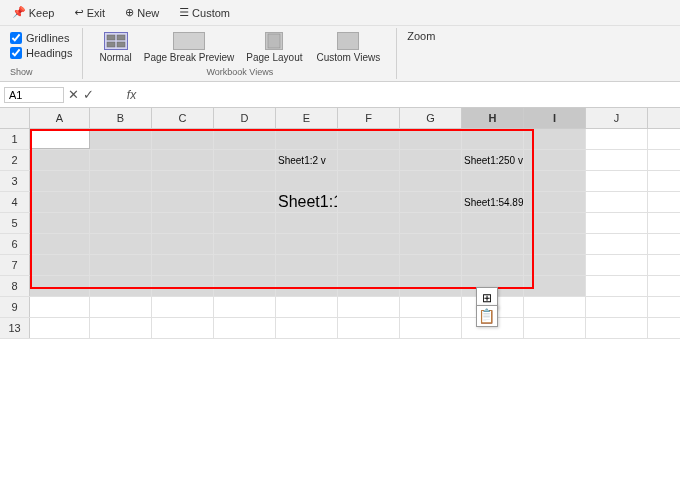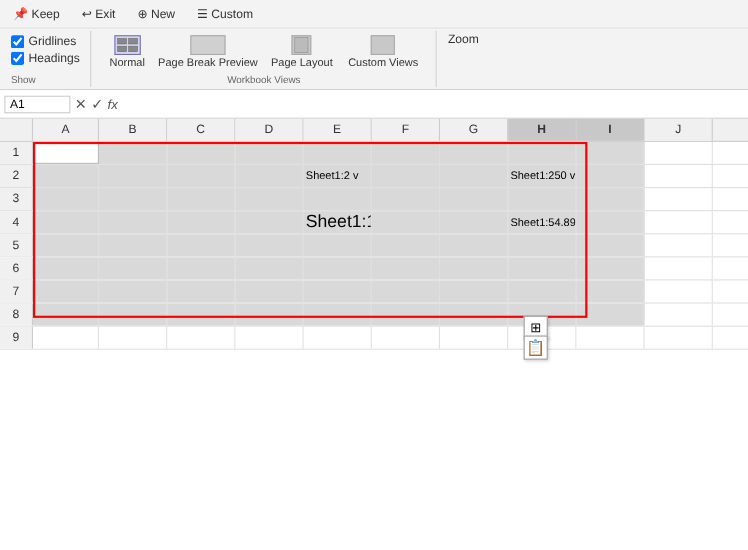--- a/index.html
+++ b/index.html
@@ -173,21 +173,21 @@
   </div>
 </div>
 
 <div class="formula-bar">
   <div class="cell-ref">
     <span>A1</span>
   </div>
   <div class="formula-icons">
     <span style="cursor:pointer;">✕</span>
     <span style="cursor:pointer;">✓</span>
-    <span style="cursor:pointer; font-style:italic; font-size:12px;">fx</span>
+    <span style="cursor:pointer; font-style:italic; font-size:12px;margin-left:29px;">fx</span>
   </div>
 </div>
 
 <div class="spreadsheet" style="position:relative;">
 
   <div class="col-headers">
     <div class="row-num-header"></div>
     <div class="col-header col-A">A</div>
     <div class="col-header col-B">B</div>
     <div class="col-header col-C">C</div>
@@ -333,16 +333,29 @@
       <div class="cell col-F"></div>
       <div class="cell col-G"></div>
       <div class="cell col-H"></div>
       <div class="cell col-I"></div>
       <div class="cell col-J"></div>
     </div>
 
 
 
 
+    <div class="sheet-row">
+      <div class="row-num">13</div>
+      <div class="cell col-A"></div>
+      <div class="cell col-B"></div>
+      <div class="cell col-C"></div>
+      <div class="cell col-D"></div>
+      <div class="cell col-E"></div>
+      <div class="cell col-F"></div>
+      <div class="cell col-G"></div>
+      <div class="cell col-H"></div>
+      <div class="cell col-I"></div>
+      <div class="cell col-J"></div>
+    </div>
 
 
   </div>
 </div>
 
 </body></html>

